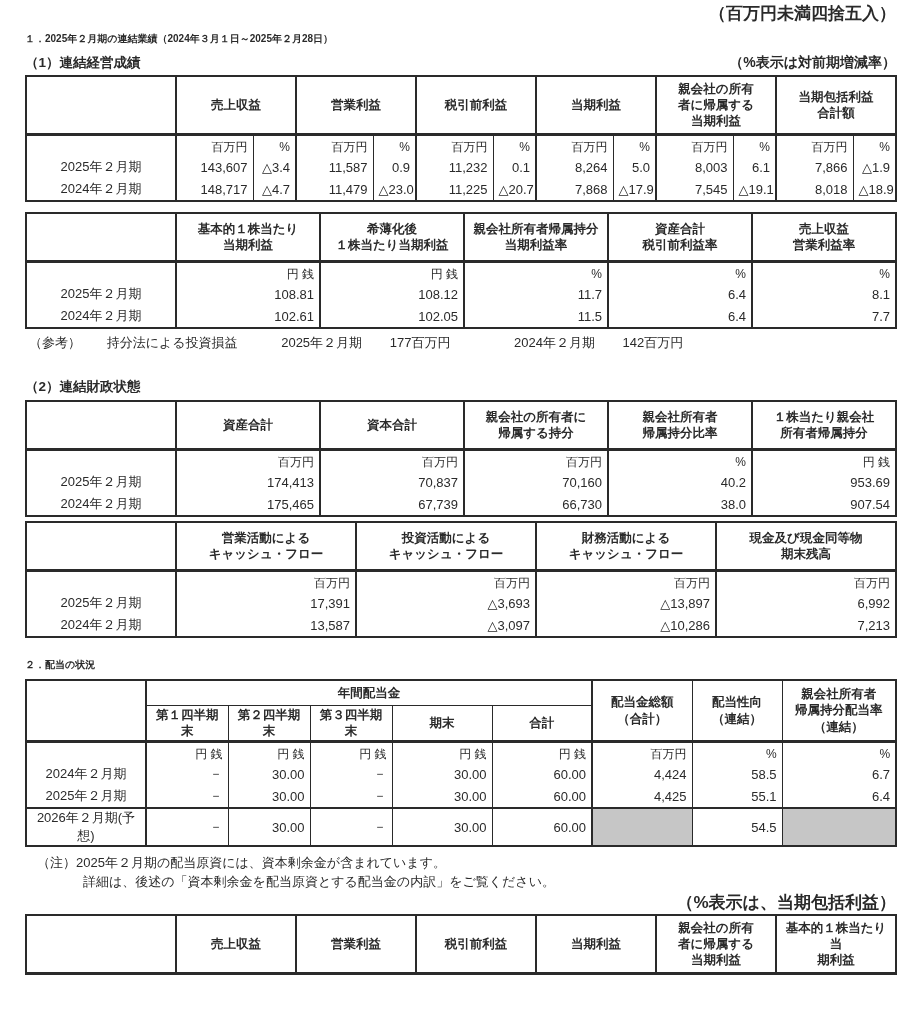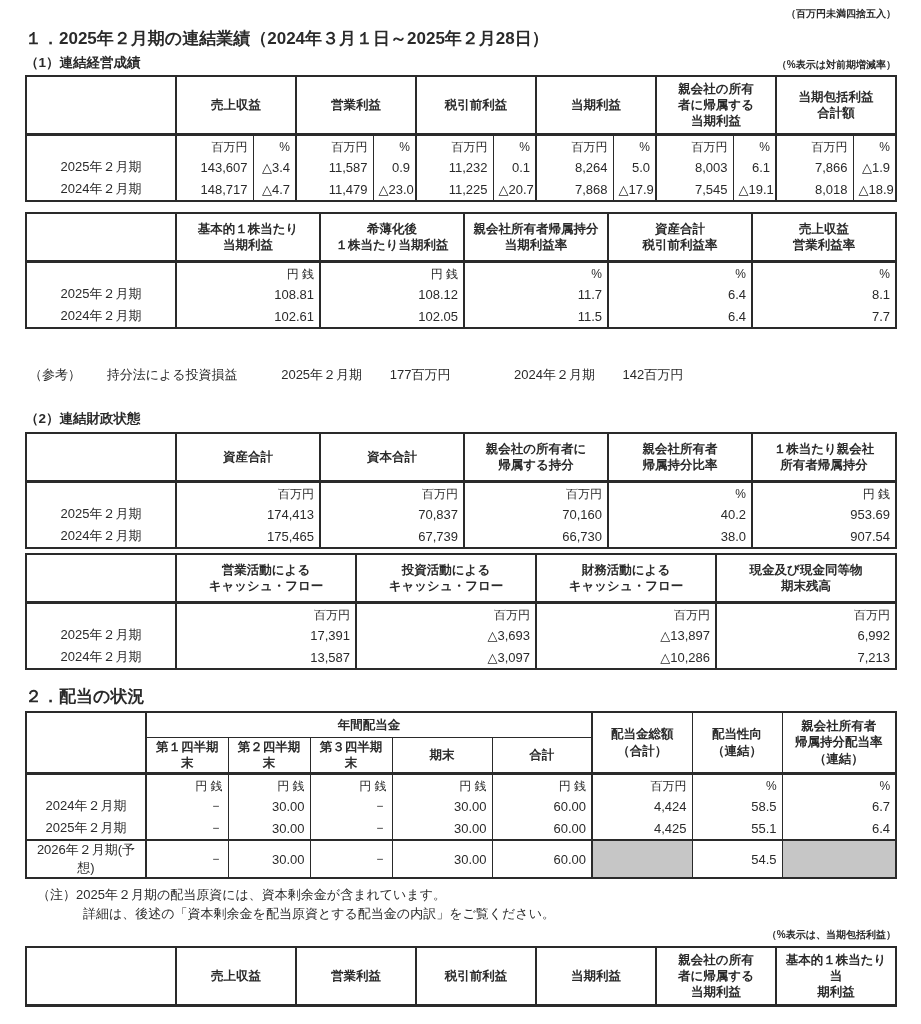--- a/index.html
+++ b/index.html
@@ -2,44 +2,44 @@
 <html><head>
 <meta charset="utf-8">
 <style>
   html,body{margin:0;padding:0;}
   body{
     width:921px;height:1024px;background:#ffffff;color:#2a2a2a;
     font-family:"Liberation Sans","DejaVu Sans",sans-serif;
     -webkit-font-smoothing:antialiased;overflow:hidden;
   }
   .page{padding:6px 25px 0 25px;box-sizing:border-box;}
-  .right-note{text-align:right;font-size:10px;font-weight:700;line-height:16px;}
-  .sec-title{font-size:17px;font-weight:700;line-height:18px;margin-top:8px;}
+  .right-note{text-align:right;font-size:17px;font-weight:700;line-height:16px;}
+  .sec-title{font-size:10px;font-weight:700;line-height:18px;margin-top:8px;}
   .sub-row{display:flex;justify-content:space-between;align-items:flex-end;margin-top:6px;margin-bottom:3px;}
   .sub-title{font-size:13.5px;font-weight:700;}
-  .pct-note{font-size:10px;font-weight:700;}
+  .pct-note{font-size:14px;font-weight:700;}
 
   table{border-collapse:collapse;table-layout:fixed;width:870px;border:2px solid #2a2a2a;}
   th,td{padding:0 5px;overflow:hidden;}
   th{font-size:12.5px;font-weight:600;vertical-align:middle;text-align:center;
      white-space:pre-line;line-height:1.3;border-left:1px solid #2a2a2a;border-bottom:3px solid #2a2a2a;}
   th.gl{border-left:2px solid #2a2a2a;}
   td{font-size:13px;border-left:1px solid #2a2a2a;}
   td.gl{border-left:2px solid #2a2a2a;}
   td.num{text-align:right;font-variant-numeric:tabular-nums;}
   td.unit{text-align:right;font-size:12px;height:18px;padding-top:2px;}
   td.rowlabel{text-align:center;}
   tr.data td{height:22px;}
 
   .t-head-tall th{height:56px;}
   .t-head-mid th{height:46px;}
 
   .ref-line{font-size:13px;margin:5px 0 0 4px;}
   .ref-line span{display:inline-block;}
-  .ref-prefix{margin-right:22px;margin-top:32px;}
+  .ref-prefix{margin-right:22px;}
   .ref-label{margin-right:40px;}
   .ref-p{margin-right:24px;}
   .ref-v{margin-right:60px;}
 
   .gap-lg{margin-top:26px;}
   .gap-md{margin-top:18px;}
   .tbl-gap{margin-top:10px;}
 
   
   .div-tbl th.annual{height:24px;border-bottom:1px solid #2a2a2a;}

